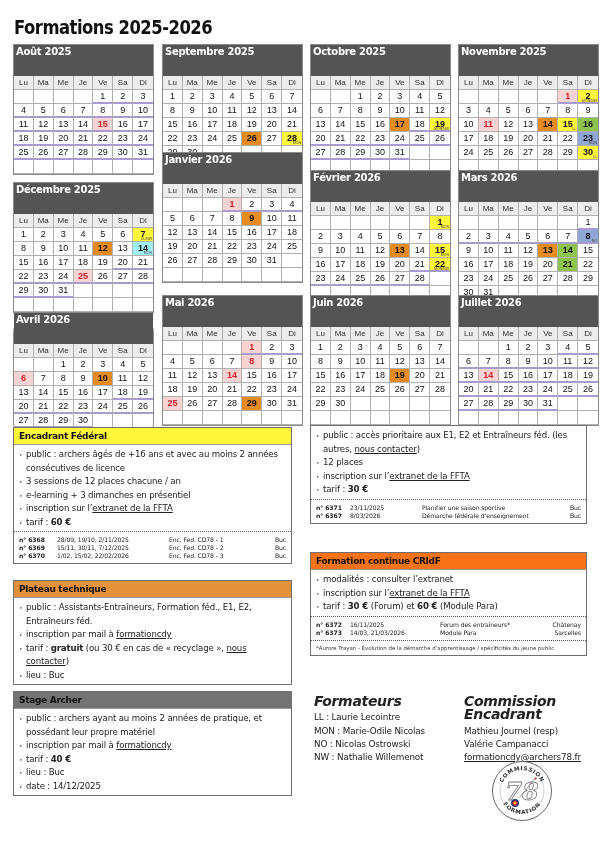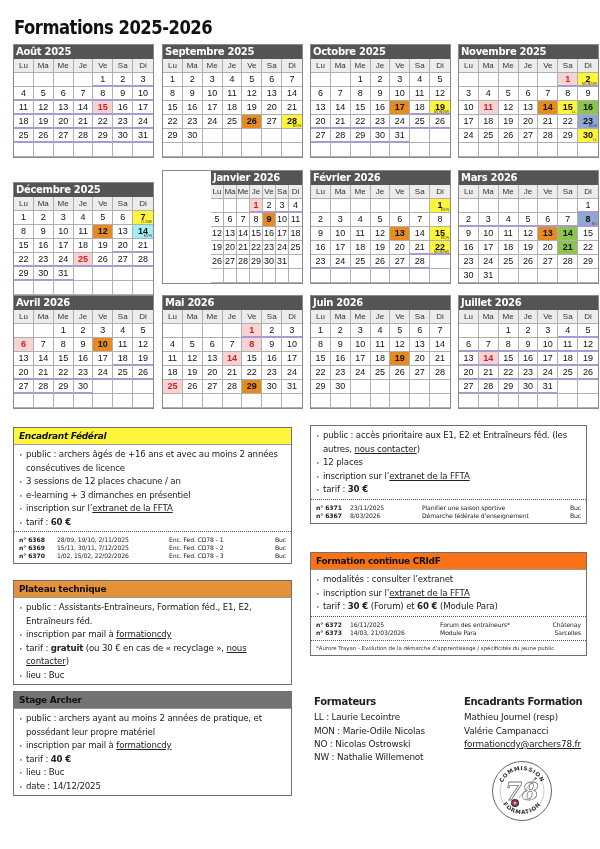--- a/index.html
+++ b/index.html
@@ -1,20 +1,20 @@
 <!DOCTYPE html>
 <html><head>
 <meta charset="utf-8">
 <style>
   * { box-sizing: border-box; margin: 0; padding: 0; }
   html, body { width: 600px; height: 849px; background: #ffffff; overflow: hidden; }
   body { position: relative; font-family: "Liberation Sans", sans-serif; color: #111; }
   .title { position: absolute; left: 14px; top: 15px; font-family: "DejaVu Sans", sans-serif; font-weight: bold; font-size: 20px; letter-spacing: -0.6px; transform: scaleX(0.82); transform-origin: left top; color: #111; }
   .cal { position: absolute; width: 141px; border: 1px solid #8a8a8a; background: #fff; }
-  .cal-head { height: 14px; background: #545454; color: #fff; font-family: "DejaVu Sans", sans-serif; font-weight: bold; font-size: 10px; line-height: 14px; padding-left: 2px; letter-spacing: -0.3px; white-space: nowrap; }
+  .cal-head { height: 31px; background: #545454; color: #fff; font-family: "DejaVu Sans", sans-serif; font-weight: bold; font-size: 10px; line-height: 14px; padding-left: 2px; letter-spacing: -0.3px; white-space: nowrap; }
   .cal-grid { display: grid; grid-template-columns: repeat(7, 1fr); }
   .dh { height: 14px; font-size: 8px; line-height: 14px; text-align: center; color: #333; background: #ececec; border-right: 1px solid #b0b0b0; border-bottom: 1px solid #b0b0b0; }
   .dc { position: relative; height: 14px; font-size: 9px; line-height: 13px; text-align: center; color: #111; border-right: 1px solid #b0b0b0; border-bottom: 1px solid #b0b0b0; }
   .dh:nth-child(7n), .dc:nth-child(7n) { border-right: none; }
   .dc.holiday { background: #f7d3d3; color: #d0202a; font-weight: bold; }
   .dc.orange { background: #e58b1f; color: #111; font-weight: bold; }
   .dc.yellow { background: #fff53a; color: #111; font-weight: bold; }
   .dc.green { background: #8dc44e; color: #111; font-weight: bold; }
   .dc.blue { background: #8fa7d4; color: #111; font-weight: bold; }
   .dc.cyan { background: #9ff0f5; color: #111; font-weight: bold; }
@@ -25,21 +25,21 @@
   .box ul { list-style: none; padding: 3px 4px 2px 5px; }
   .box li { font-family: "DejaVu Sans", sans-serif; font-size: 8.6px; line-height: 13.5px; color: #222; padding-left: 7px; text-indent: -7px; letter-spacing: -0.15px; }
   .box li::before { content: "\2022"; font-size: 6px; margin-right: 3px; color: #666; display: inline-block; width: 4px; text-indent: 0; }
   .u { text-decoration: underline; }
   .b { font-weight: bold; }
   .sessions { border-top: 1px dotted #555; padding: 4px 5px 3px 5px; }
   .srow { display: flex; font-family: "DejaVu Sans", sans-serif; font-size: 6.1px; line-height: 8px; color: #222; letter-spacing: -0.1px; }
   .srow .num { width: 34px; font-weight: bold; }
   .footnote { border-top: 1px dotted #555; padding: 3px 5px; font-family: "DejaVu Sans", sans-serif; font-size: 5.4px; line-height: 8px; color: #333; }
   .people { position: absolute; font-family: "DejaVu Sans", sans-serif; font-size: 8.8px; line-height: 13.3px; color: #222; letter-spacing: -0.15px; }
-  .people .ph { font-weight: bold; font-size: 10px; margin-bottom: 3px; letter-spacing: -0.3px; }
+  .people .ph { font-weight: bold; font-style: italic; font-size: 14px; margin-bottom: 3px; letter-spacing: -0.3px; }
   .logo { position: absolute; left: 491px; top: 760px; width: 62px; height: 62px; }
 </style>
 </head>
 <body>
 
 <div class="title">Formations 2025-2026</div>
 
 <div id="calendars">
     <div class="cal" style="left: 13px; top: 44px;">
       <div class="cal-head">Août 2025</div>
@@ -304,21 +304,21 @@
         <div class="dc"></div>
         <div class="dc"></div>
         <div class="dc"></div>
         <div class="dc"></div>
         <div class="dc"></div>
         <div class="dc"></div>
         <div class="dc"></div>
         <div class="dc"></div>
       </div>
     </div>
-    <div class="cal" style="left: 162px; top: 170px; padding-left: 48px;">
+    <div class="cal" style="left: 162px; top: 152px;">
       <div class="cal-head">Janvier 2026</div>
       <div class="cal-grid">
         <div class="dh">Lu</div>
         <div class="dh">Ma</div>
         <div class="dh">Me</div>
         <div class="dh">Je</div>
         <div class="dh">Ve</div>
         <div class="dh">Sa</div>
         <div class="dh">Di</div>
         <div class="dc"></div>
@@ -466,21 +466,21 @@
         <div class="dc"><span>29</span></div>
         <div class="dc"><span>30</span></div>
         <div class="dc"><span>31</span></div>
         <div class="dc"></div>
         <div class="dc"></div>
         <div class="dc"></div>
         <div class="dc"></div>
         <div class="dc"></div>
       </div>
     </div>
-    <div class="cal" style="left: 13px; top: 295px;">
+    <div class="cal" style="left: 13px; top: 312px; border-radius: 21px;">
       <div class="cal-head">Avril 2026</div>
       <div class="cal-grid">
         <div class="dh">Lu</div>
         <div class="dh">Ma</div>
         <div class="dh">Me</div>
         <div class="dh">Je</div>
         <div class="dh">Ve</div>
         <div class="dh">Sa</div>
         <div class="dh">Di</div>
         <div class="dc"></div>
@@ -685,21 +685,21 @@
         <div class="dc"></div>
         <div class="dc"></div>
         <div class="dc"></div>
         <div class="dc"></div>
         <div class="dc"></div>
       </div>
     </div>
   </div>
 
 <div class="box" style="left:13px; top:427px; width:279px;">
-  <div class="box-head" style="background:#fff53a;font-style:italic;">Encadrant Fédéral</div>
+  <div class="box-head" style="background:#fff53a;">Encadrant Fédéral</div>
   <ul>
       <li><span>public : archers âgés de +16 ans et avec au moins 2 années consécutives de licence</span></li>
       <li><span>3 sessions de 12 places chacune / an</span></li>
       <li><span>e-learning + 3 dimanches en présentiel</span></li>
       <li><span>inscription sur l’</span><span class="u">extranet de la FFTA</span></li>
       <li><span>tarif : </span><span class="b">60 €</span></li>
     </ul>
   <div class="sessions">
       <div class="srow">
         <span class="num" style="width: 38px;">n° 6368</span>
@@ -792,21 +792,21 @@
 
 <div class="people" style="left:314px; top:695px; width:150px;">
   <div class="ph">Formateurs</div>
   <div>LL : Laurie Lecointre</div>
   <div>MON : Marie-Odile Nicolas</div>
   <div>NO : Nicolas Ostrowski</div>
   <div>NW : Nathalie Willemenot</div>
 </div>
 
 <div class="people" style="left:464px; top:695px; width:136px;">
-  <div class="ph">Encadrants Formation</div>
+  <div class="ph">Commission Encadrant</div>
   <div>Mathieu Journel (resp)</div>
   <div>Valérie Campanacci</div>
   <div class="u">formationcdy@archers78.fr</div>
 </div>
 
 <svg class="logo" viewBox="0 0 62 62">
   <circle cx="31" cy="31" r="29.5" fill="#fff" stroke="#666" stroke-width="1"></circle>
   <circle cx="31" cy="31" r="22" fill="none" stroke="#aaa" stroke-width="0.6"></circle>
   <defs>
     <path id="arcTop" d="M 10 31 A 21 21 0 0 1 52 31"></path>

